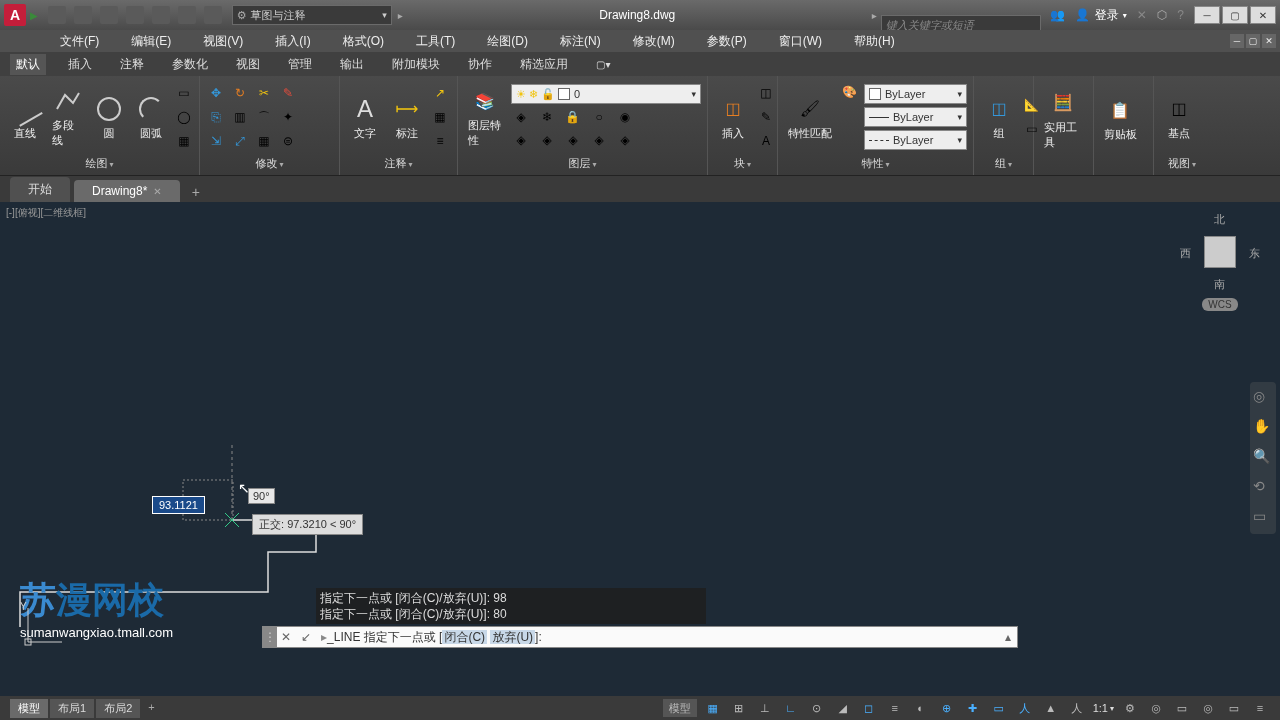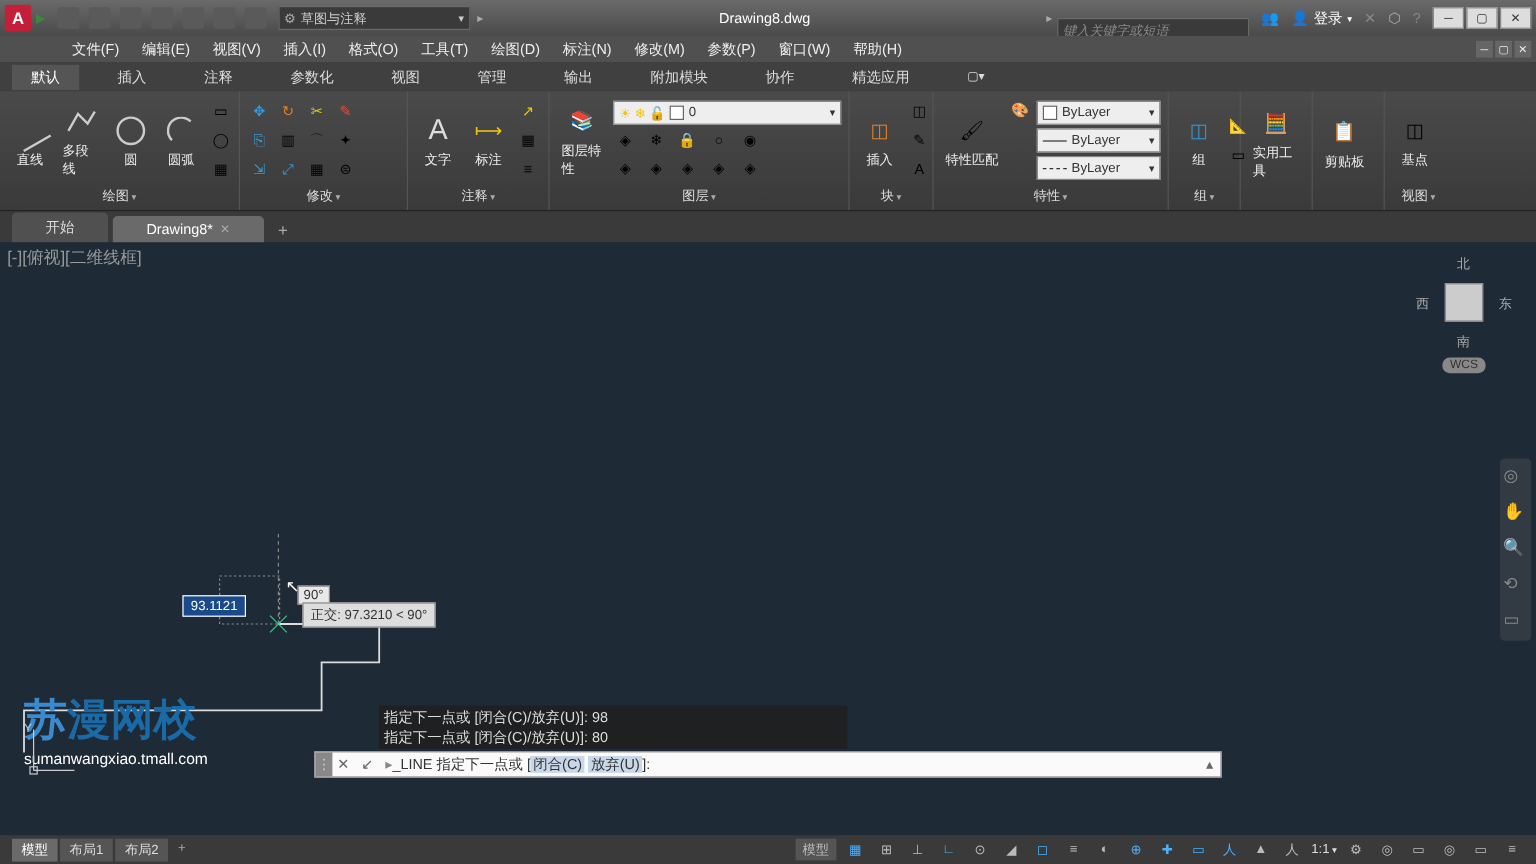--- a/index.html
+++ b/index.html
@@ -15,27 +15,27 @@
 .titlebar .gear { color: #aaa; margin-right: 4px; }
 .titlebar .title-center { flex: 1; text-align: center; font-size: 12px; color: #fff; }
 .titlebar .search-box { background: #3a3a3a; border: 1px solid #6a6a6a; height: 20px; width: 160px; display: flex; align-items: center; padding: 0 4px; font-size: 11px; color: #888; font-style: italic; margin-top: 20px; }
 .titlebar .right-icons { display: flex; gap: 10px; margin: 0 10px; align-items: center; font-size: 12px; color: #fff; }
 .titlebar .login { display: flex; align-items: center; gap: 4px; }
 .titlebar .login-icon { color: #aaa; }
 .titlebar .window-controls { display: flex; gap: 2px; }
 .titlebar .window-controls div { width: 26px; height: 18px; border: 1px solid #888; background: #ddd; display: flex; align-items: center; justify-content: center; font-size: 10px; color: #333; }
 
 
-.menubar { height: 22px; background: #505050; display: flex; align-items: center; padding-left: 60px; gap: 19px; font-size: 12px; color: #eee; position: relative; }
+.menubar { height: 22px; background: #505050; display: flex; align-items: center; padding-left: 60px; gap: 32px; font-size: 12px; color: #eee; position: relative; }
 .menubar .inner-controls { position: absolute; right: 4px; display: flex; gap: 2px; }
 .menubar .inner-controls div { width: 14px; height: 14px; background: #666; font-size: 9px; color: #eee; display: flex; align-items: center; justify-content: center; }
 
 
 .ribbontabs { height: 24px; background: #404040; display: flex; align-items: center; padding-left: 10px; gap: 16px; font-size: 12px; color: #ddd; }
-.ribbontabs .tab { padding: 2px 16px; font-family: Liberation Serif, serif; }
+.ribbontabs .tab { padding: 2px 6px; font-family: Liberation Serif, serif; }
 .ribbontabs .tab.active { background: #555; color: #fff; }
 
 
 .ribbon { height: 100px; background: linear-gradient(#4a4a4a, #3a3a3a); display: flex; border-bottom: 1px solid #222; }
 .ribbon-panel { border-right: 1px solid #555; padding: 4px 6px; display: flex; flex-direction: column; }
 .ribbon-panel .panel-content { flex: 1; display: flex; align-items: center; gap: 4px; }
 .ribbon-panel .panel-title { font-size: 11px; color: #ddd; text-align: center; padding-top: 2px; font-family: Liberation Serif, serif; }
 .ribbon-panel .panel-title::after { content: " ▾"; font-size: 8px; color: #aaa; }
 .big-btn { display: flex; flex-direction: column; align-items: center; gap: 2px; padding: 2px 4px; }
 .big-btn .icon { width: 30px; height: 30px; display: flex; align-items: center; justify-content: center; }
@@ -49,28 +49,28 @@
 .icon-line { width: 26px; height: 26px; border-bottom: 2px solid #ccc; transform: rotate(-30deg); }
 .icon-circle { width: 24px; height: 24px; border: 2px solid #ccc; border-radius: 50%; }
 .icon-arc { width: 24px; height: 24px; border: 2px solid #ccc; border-radius: 50%; border-right-color: transparent; border-bottom-color: transparent; }
 .yellow { color: #f1c40f; }
 .orange { color: #e67e22; }
 .blue { color: #3498db; }
 .red { color: #e74c3c; }
 
 
 .filetabs { height: 26px; background: #3a3a3a; display: flex; align-items: flex-end; padding-left: 10px; }
-.filetab { background: #505050; color: #ddd; font-size: 12px; padding: 4px 28px; margin-right: 4px; border-radius: 4px 4px 0 0; display: flex; align-items: center; gap: 6px; }
+.filetab { background: #505050; color: #ddd; font-size: 12px; padding: 4px 18px; margin-right: 4px; border-radius: 4px 4px 0 0; display: flex; align-items: center; gap: 6px; }
 .filetab.active { background: #6a6a6a; color: #fff; }
 .filetab .close { font-size: 10px; color: #aaa; }
 .filetab-add { color: #aaa; font-size: 14px; padding: 2px 8px; }
 
 
 .canvas { position: relative; height: 478px; background: #1e2a36; }
-.viewport-label { position: absolute; top: 4px; left: 6px; color: #999; font-size: 14px; }
+.viewport-label { position: absolute; top: 4px; left: 6px; color: #999; font-size: 10px; }
 
 
 .draw-shape { position: absolute; }
 .dim-box { position: absolute; background: #1a4a8a; color: #fff; font-size: 11px; padding: 2px 6px; border: 1px solid #fff; }
 .angle-box { position: absolute; background: #e8e8e8; color: #333; font-size: 11px; padding: 1px 4px; border: 1px solid #888; }
 .tooltip-box { position: absolute; background: #ddd; color: #333; font-size: 11px; padding: 2px 6px; border: 1px solid #888; }
 .cursor-arrow { position: absolute; font-size: 14px; color: #fff; }
 
 
 .viewcube { position: absolute; top: 10px; right: 20px; text-align: center; }
@@ -438,21 +438,21 @@
 
     <line x1="225" y1="325" x2="239" y2="311" stroke="#3c8" stroke-width="1"></line>
     <line x1="225" y1="311" x2="239" y2="325" stroke="#3c8" stroke-width="1"></line>
 
     <line x1="80" y1="458" x2="92" y2="470" stroke="#aaa"></line>
     <line x1="80" y1="470" x2="92" y2="458" stroke="#aaa"></line>
   </svg>
 
   <div class="dim-box" style="left:152px;top:294px;">93.1121</div>
   <div class="angle-box" style="left:248px;top:286px;text-align:center;">90°</div>
-  <div class="tooltip-box" style="left:252px;top:300px;">
+  <div class="tooltip-box" style="left:252px;top:312px;">
     <span>正交:</span> <span>97.3210 &lt; 90°</span>
   </div>
   <div class="cursor-arrow" style="left:238px;top:278px;">↖</div>
 
   <div class="watermark">
     <div class="zh">
       <span class="char1">苏</span>
         <span>漫</span>
         <span>网</span>
         <span>校</span>

